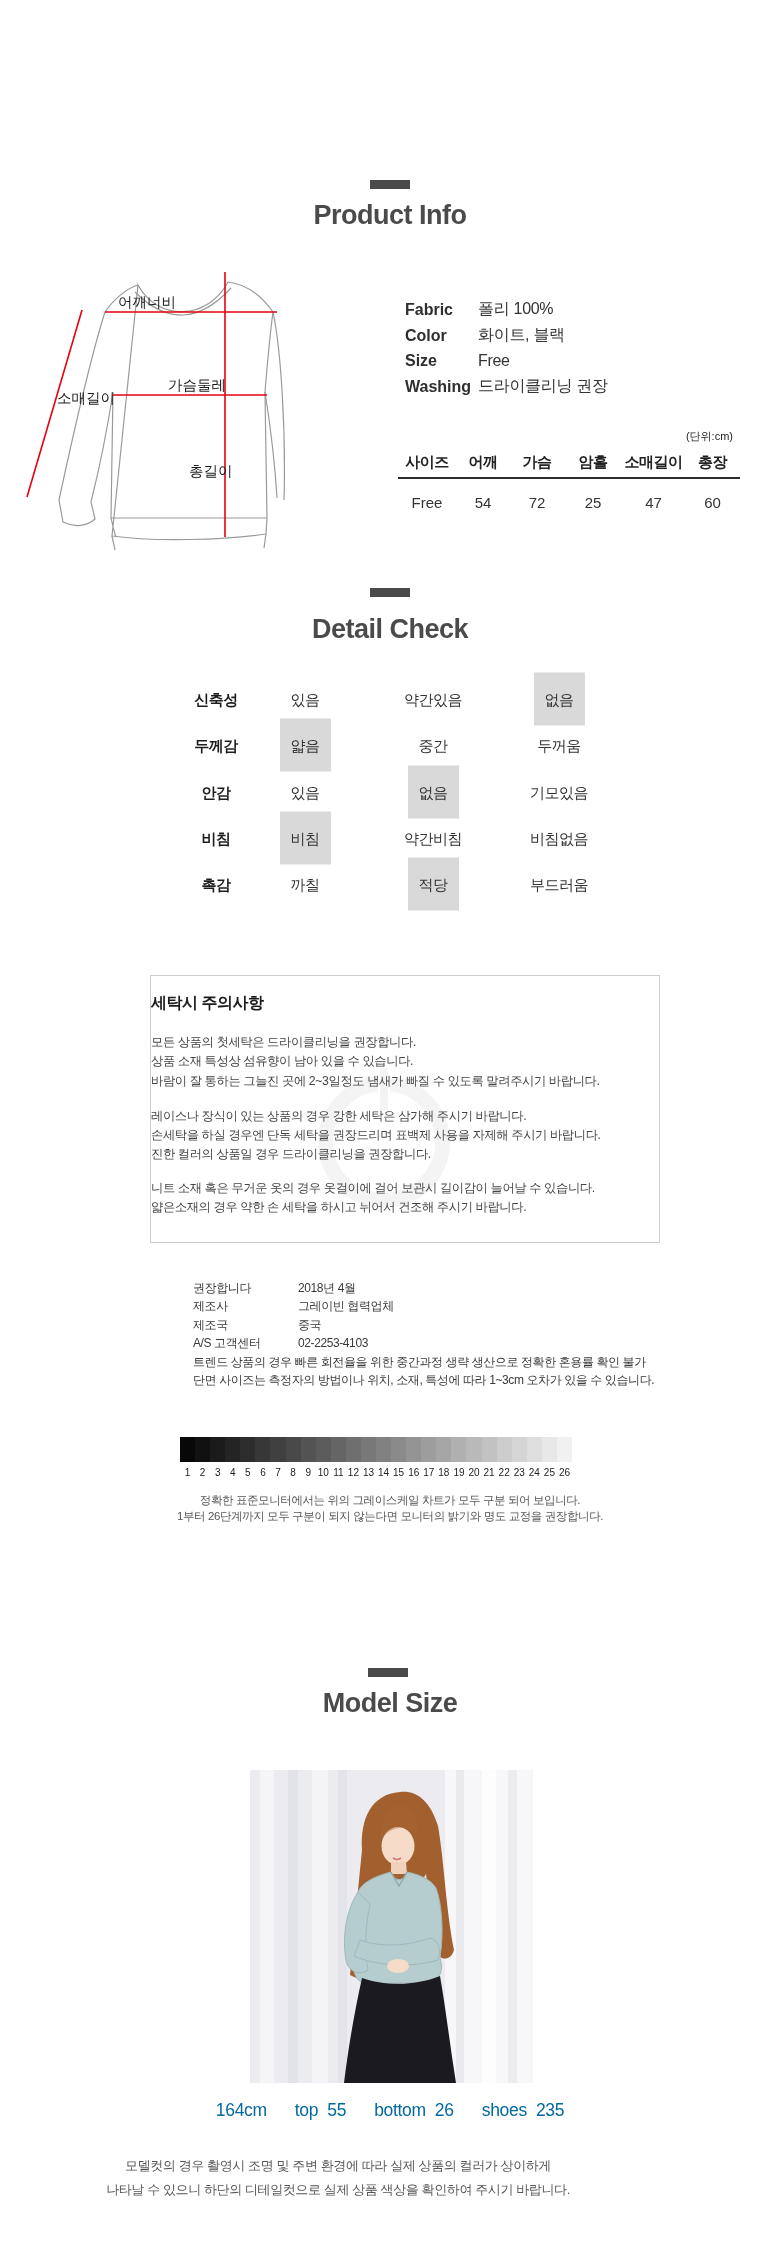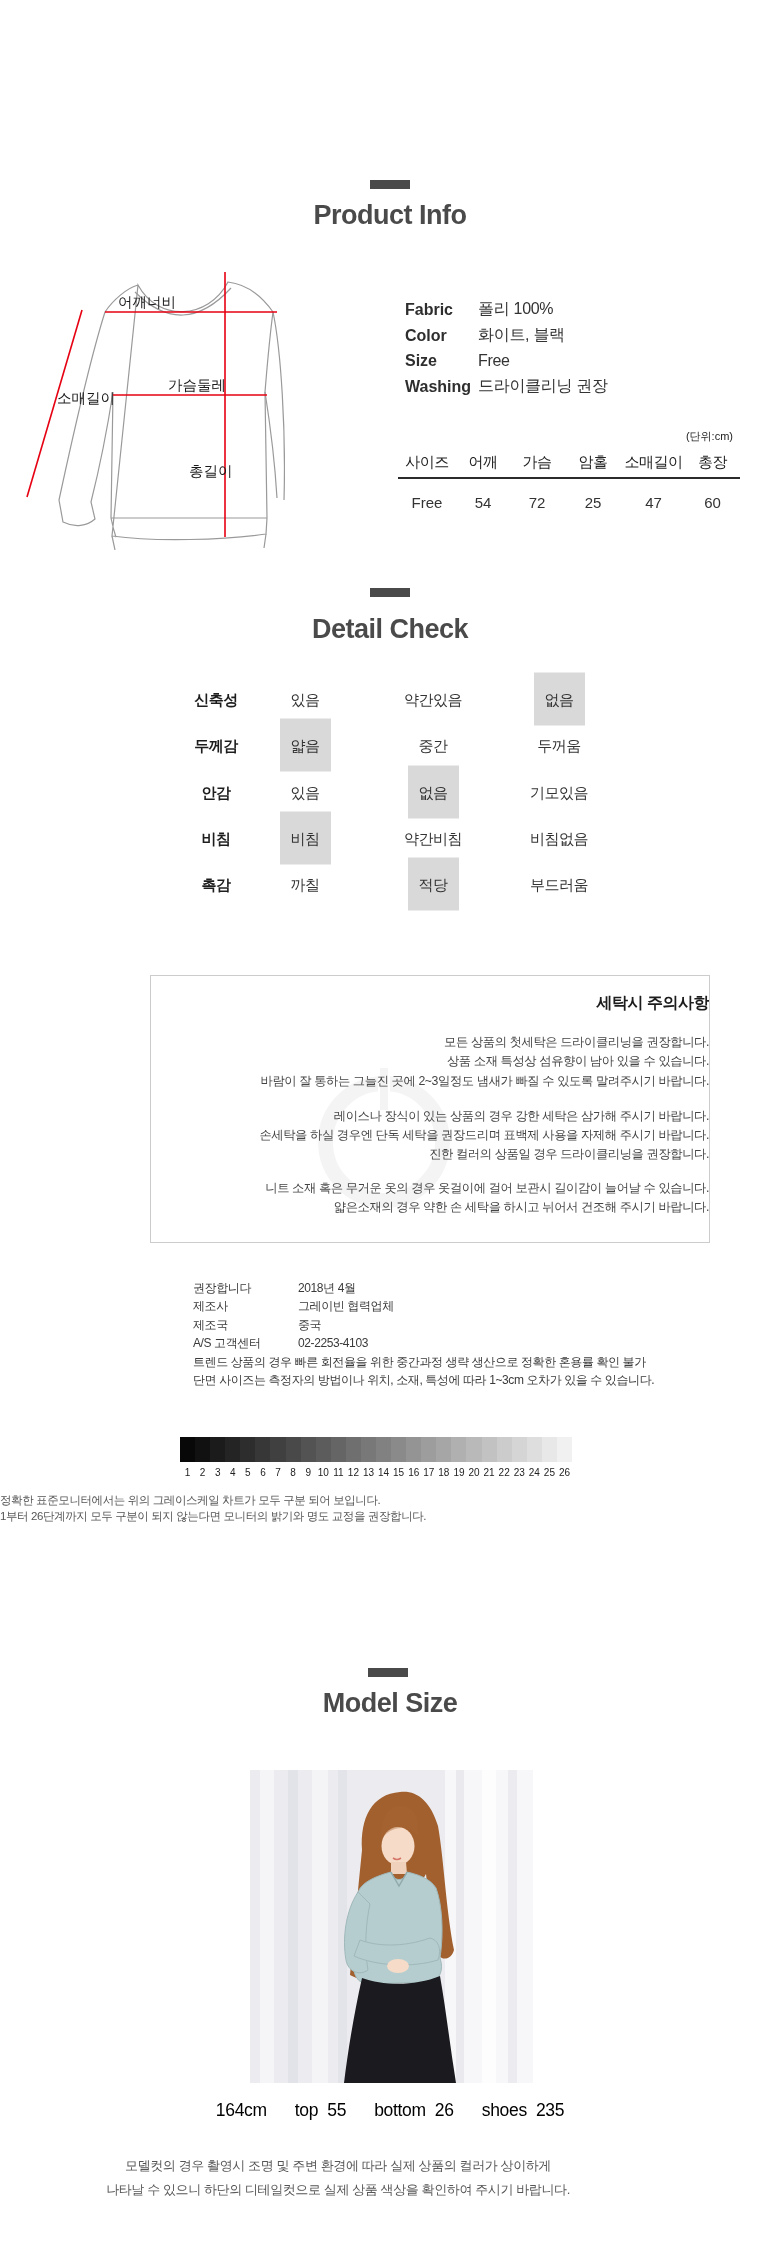--- a/index.html
+++ b/index.html
@@ -12,56 +12,56 @@
   
   #sweater-svg{position:absolute;left:5px;top:250px}
   
   .specs{position:absolute;left:405px;top:297px;font-size:16px}
   .spec-row{display:flex;height:25.7px;align-items:center}
   .spec-label{width:73px;font-weight:600;color:#2e2e2e}
   .spec-value{color:#333;letter-spacing:-.3px}
   
   .unit-label{position:absolute;left:398px;top:429px;width:335px;text-align:right;font-size:11px;color:#222}
   .size-table{position:absolute;left:398px;top:448px;width:342px;border-collapse:collapse;table-layout:fixed}
-  .size-table th{height:30px;font-size:15px;font-weight:400;color:#222;text-align:center;vertical-align:middle;border-bottom:2px solid #2b2b2b;letter-spacing:-.5px}
+  .size-table th{height:30px;font-size:15px;font-weight:700;color:#222;text-align:center;vertical-align:middle;border-bottom:2px solid #2b2b2b;letter-spacing:-.5px}
   .size-table td{height:48px;font-size:15px;color:#333;text-align:center;vertical-align:middle}
   
   .detail-table{position:absolute;left:0;top:677px;width:780px}
   .detail-row{position:relative;height:46.3px}
   .detail-cell{position:absolute;top:50%;transform:translateY(-50%);text-align:center;font-size:15px;letter-spacing:-.5px}
   .dc-label{left:146px;width:140px;font-weight:700;color:#1d1d1d}
   .dc-o0{left:244px;width:122px}
   .dc-o1{left:372px;width:122px}
   .dc-o2{left:498px;width:122px}
   .hl{background:#d9d9d9;padding:18px 11px}
   
-  .wash-box{position:absolute;left:150px;top:975px;width:560px;height:268px;border:1px solid #ccc;
-            text-align:right;padding-top:14px;overflow:hidden}
+  .wash-box{position:absolute;left:150px;top:975px;width:510px;height:268px;border:1px solid #ccc;
+            text-align:left;padding-top:14px;overflow:hidden}
   .wash-title{position:relative;font-size:16px;font-weight:700;color:#1c1c1c;line-height:26px;letter-spacing:-.5px;z-index:2}
   .wash-p{position:relative;font-size:12.3px;color:#444;line-height:19.3px;letter-spacing:-.4px;z-index:2}
   .wash-p1{margin-top:17px}.wash-p2{margin-top:16px}.wash-p3{margin-top:14px}
   .wm-ring{position:absolute;left:167px;top:100px;width:132px;height:132px;border:15px solid rgba(0,0,0,.045);border-radius:50%;z-index:1}
   .wm-bar{position:absolute;left:227px;top:88px;width:12px;height:50px;background:#fff;z-index:1}
   .wm-stick{position:absolute;left:229px;top:92px;width:8px;height:42px;background:rgba(0,0,0,.045);z-index:1}
   
   .manu{position:absolute;left:193px;top:1279px;font-size:12px;color:#3a3a3a;letter-spacing:-.4px}
   .manu-row{display:flex;line-height:18.4px}
   .manu-label{width:105px}
   .manu-note{line-height:18.4px}
   
   .gs-bar{position:absolute;left:180px;top:1437px;width:392px;height:25px;display:flex}
   .gs-cell{flex:1;height:25px}
   .gs-nums{position:absolute;left:180px;top:1467px;width:392px;display:flex}
   .gs-num{flex:1;text-align:center;font-size:10px;color:#222}
-  .gs-caption{position:absolute;left:0;top:1492px;width:780px;text-align:left;font-size:11.5px;
+  .gs-caption{position:absolute;left:0;top:1492px;width:780px;text-align:center;font-size:11.5px;
               color:#555;line-height:16px;letter-spacing:-.4px}
   
   #model-photo{position:absolute;left:250px;top:1770px}
   .measures{position:absolute;left:0;top:2098px;width:780px;height:24px;display:flex;justify-content:center;
-            align-items:center;gap:28px;font-size:17.5px;color:#000000;letter-spacing:-.3px}
+            align-items:center;gap:28px;font-size:17.5px;color:#0369a1;letter-spacing:-.3px}
   .m-item{display:inline-flex;gap:9px}
   .footer-note{position:absolute;left:0;top:2154px;width:676px;text-align:center;font-size:13px;
                color:#555;line-height:24px;letter-spacing:-.4px}
 </style>
 </head>
 <body>
 
 <div id="page">
 
   <div class="sec-bar" style="top:180px"></div>

